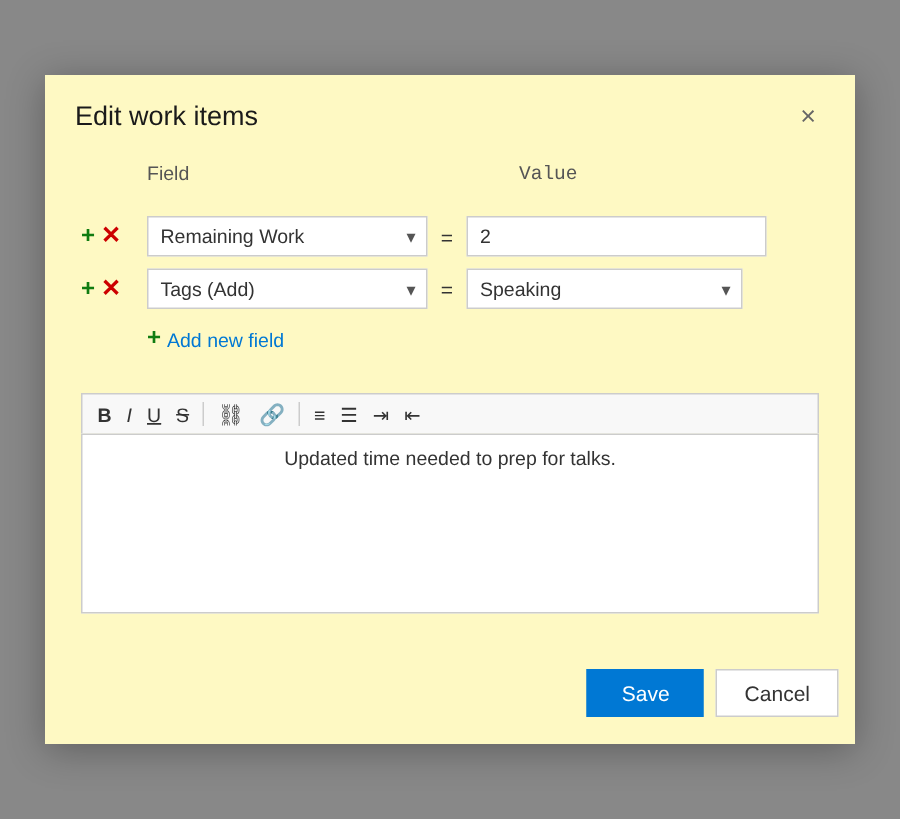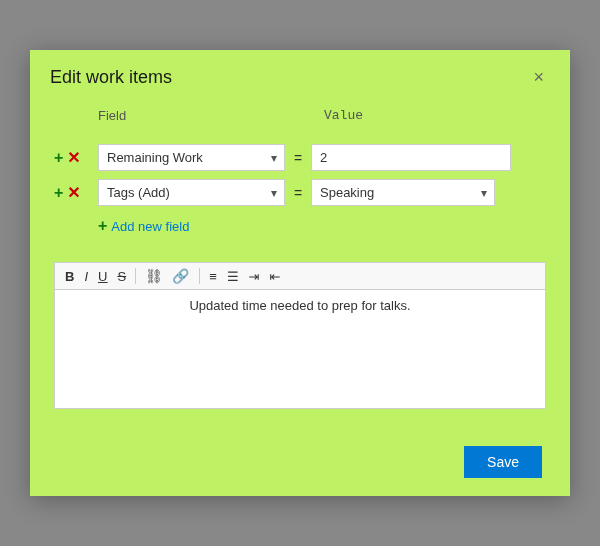--- a/index.html
+++ b/index.html
@@ -8,21 +8,21 @@
       display: flex;
       justify-content: center;
       align-items: center;
       width: 600px;
       height: 546px;
       font-family: 'Segoe UI', Arial, sans-serif;
       font-size: 14px;
       color: #333;
     }
     .dialog {
-      background: #bef264;
+      background: #fef9c3;
       width: 540px;
       padding: 0;
       box-shadow: 0 4px 24px rgba(0,0,0,0.3);
       position: relative;
     }
     .dialog-header {
       display: flex;
       justify-content: space-between;
       align-items: center;
       padding: 16px 20px 10px 20px;
@@ -45,20 +45,21 @@
     .dialog-body {
       padding: 10px 24px 20px 24px;
     }
     .fields-section {
       margin-bottom: 20px;
     }
     .field-headers {
       display: flex;
       margin-bottom: 21px;
       padding-left: 44px;
+      gap: 22px;
     }
     .field-header-field {
       width: 190px;
       font-size: 13px;
       color: #555;
     }
     .field-header-value {
       margin-left: 36px;
       font-size: 13px;
       color: #555;
@@ -208,21 +209,21 @@
       font-size: 13px;
       font-family: 'Segoe UI', Arial, sans-serif;
       color: #333;
       resize: none;
       text-align: center;
     }
     .dialog-footer {
       display: flex;
       justify-content: flex-end;
       gap: 8px;
-      padding: 14px 28px 18px 24px;
+      padding: 14px 11px 18px 24px;
     }
     .btn-save {
       background: #0078d4;
       color: #fff;
       border: 1px solid #0078d4;
       padding: 7px 22px;
       font-size: 14px;
       cursor: pointer;
     }
     .btn-cancel {
@@ -307,14 +308,15 @@
         <button class="toolbar-btn">☰</button>
         <button class="toolbar-btn">⇥</button>
         <button class="toolbar-btn">⇤</button>
       </div>
       <textarea class="notes-textarea" style="">Updated time needed to prep for talks.</textarea>
     </div>
   </div>
 
   <div class="dialog-footer">
     <button class="btn-save">Save</button>
+    <button class="btn-cancel">Cancel</button>
   </div>
 </div>
 
 </body></html>

